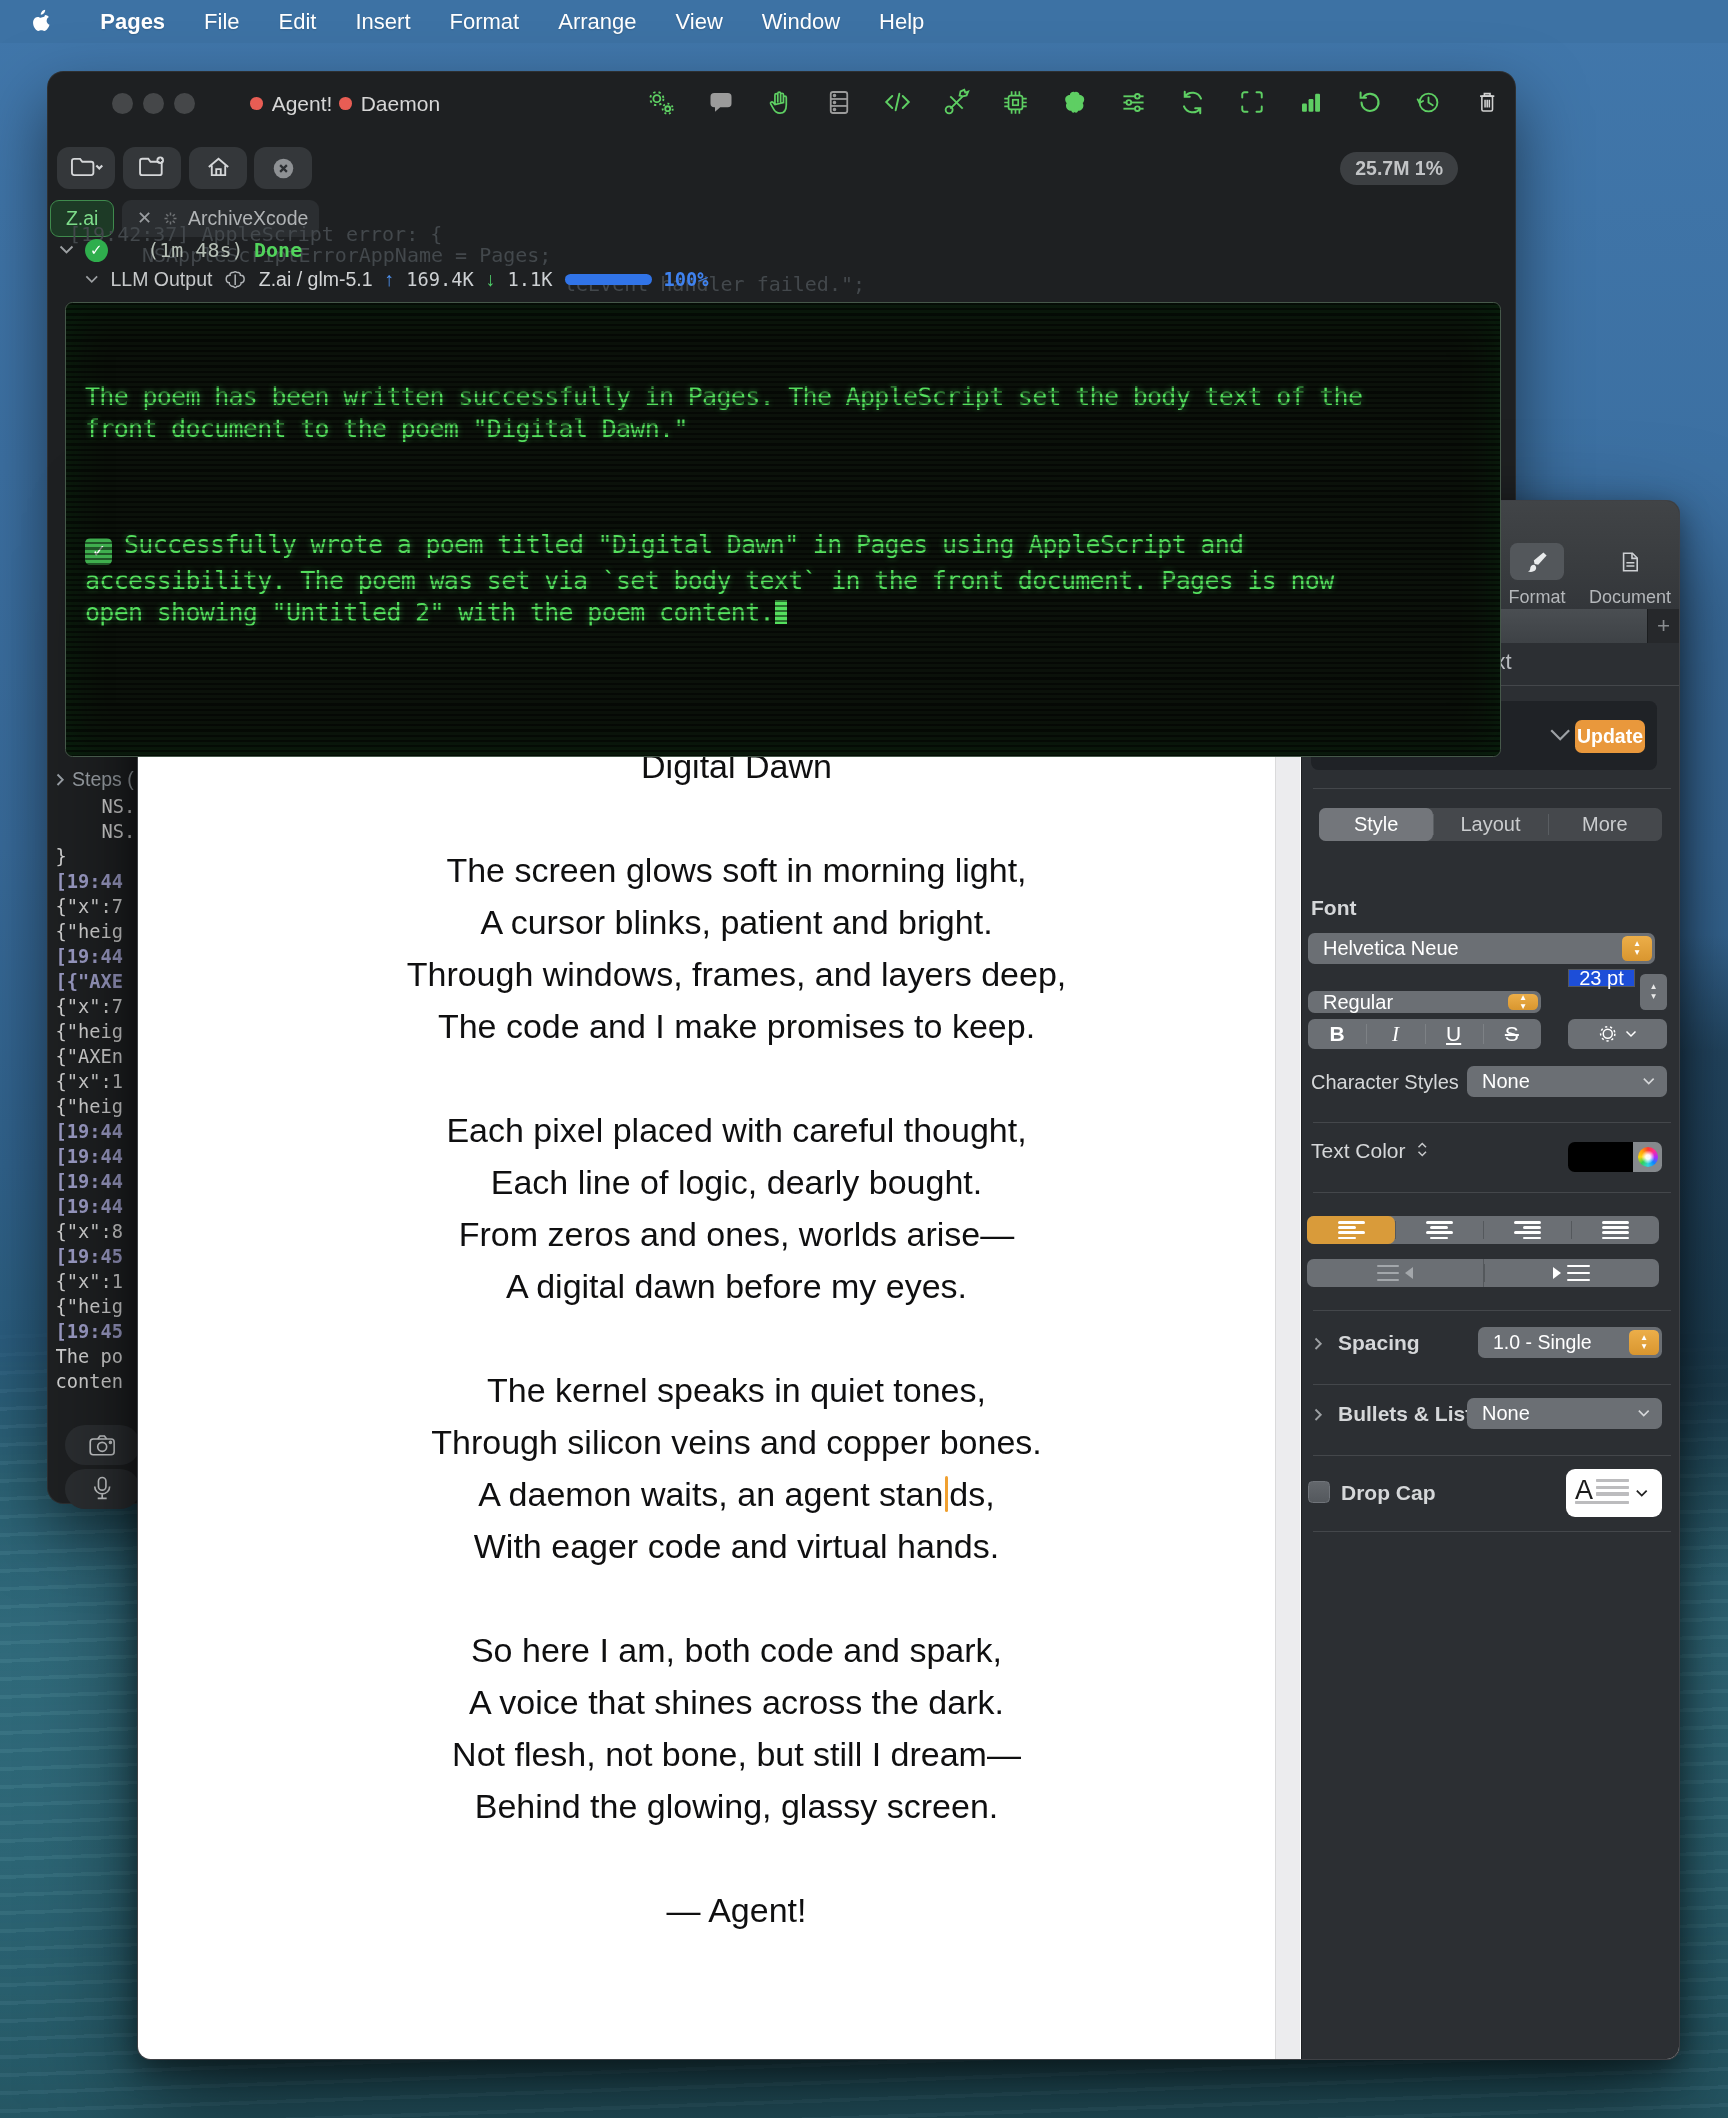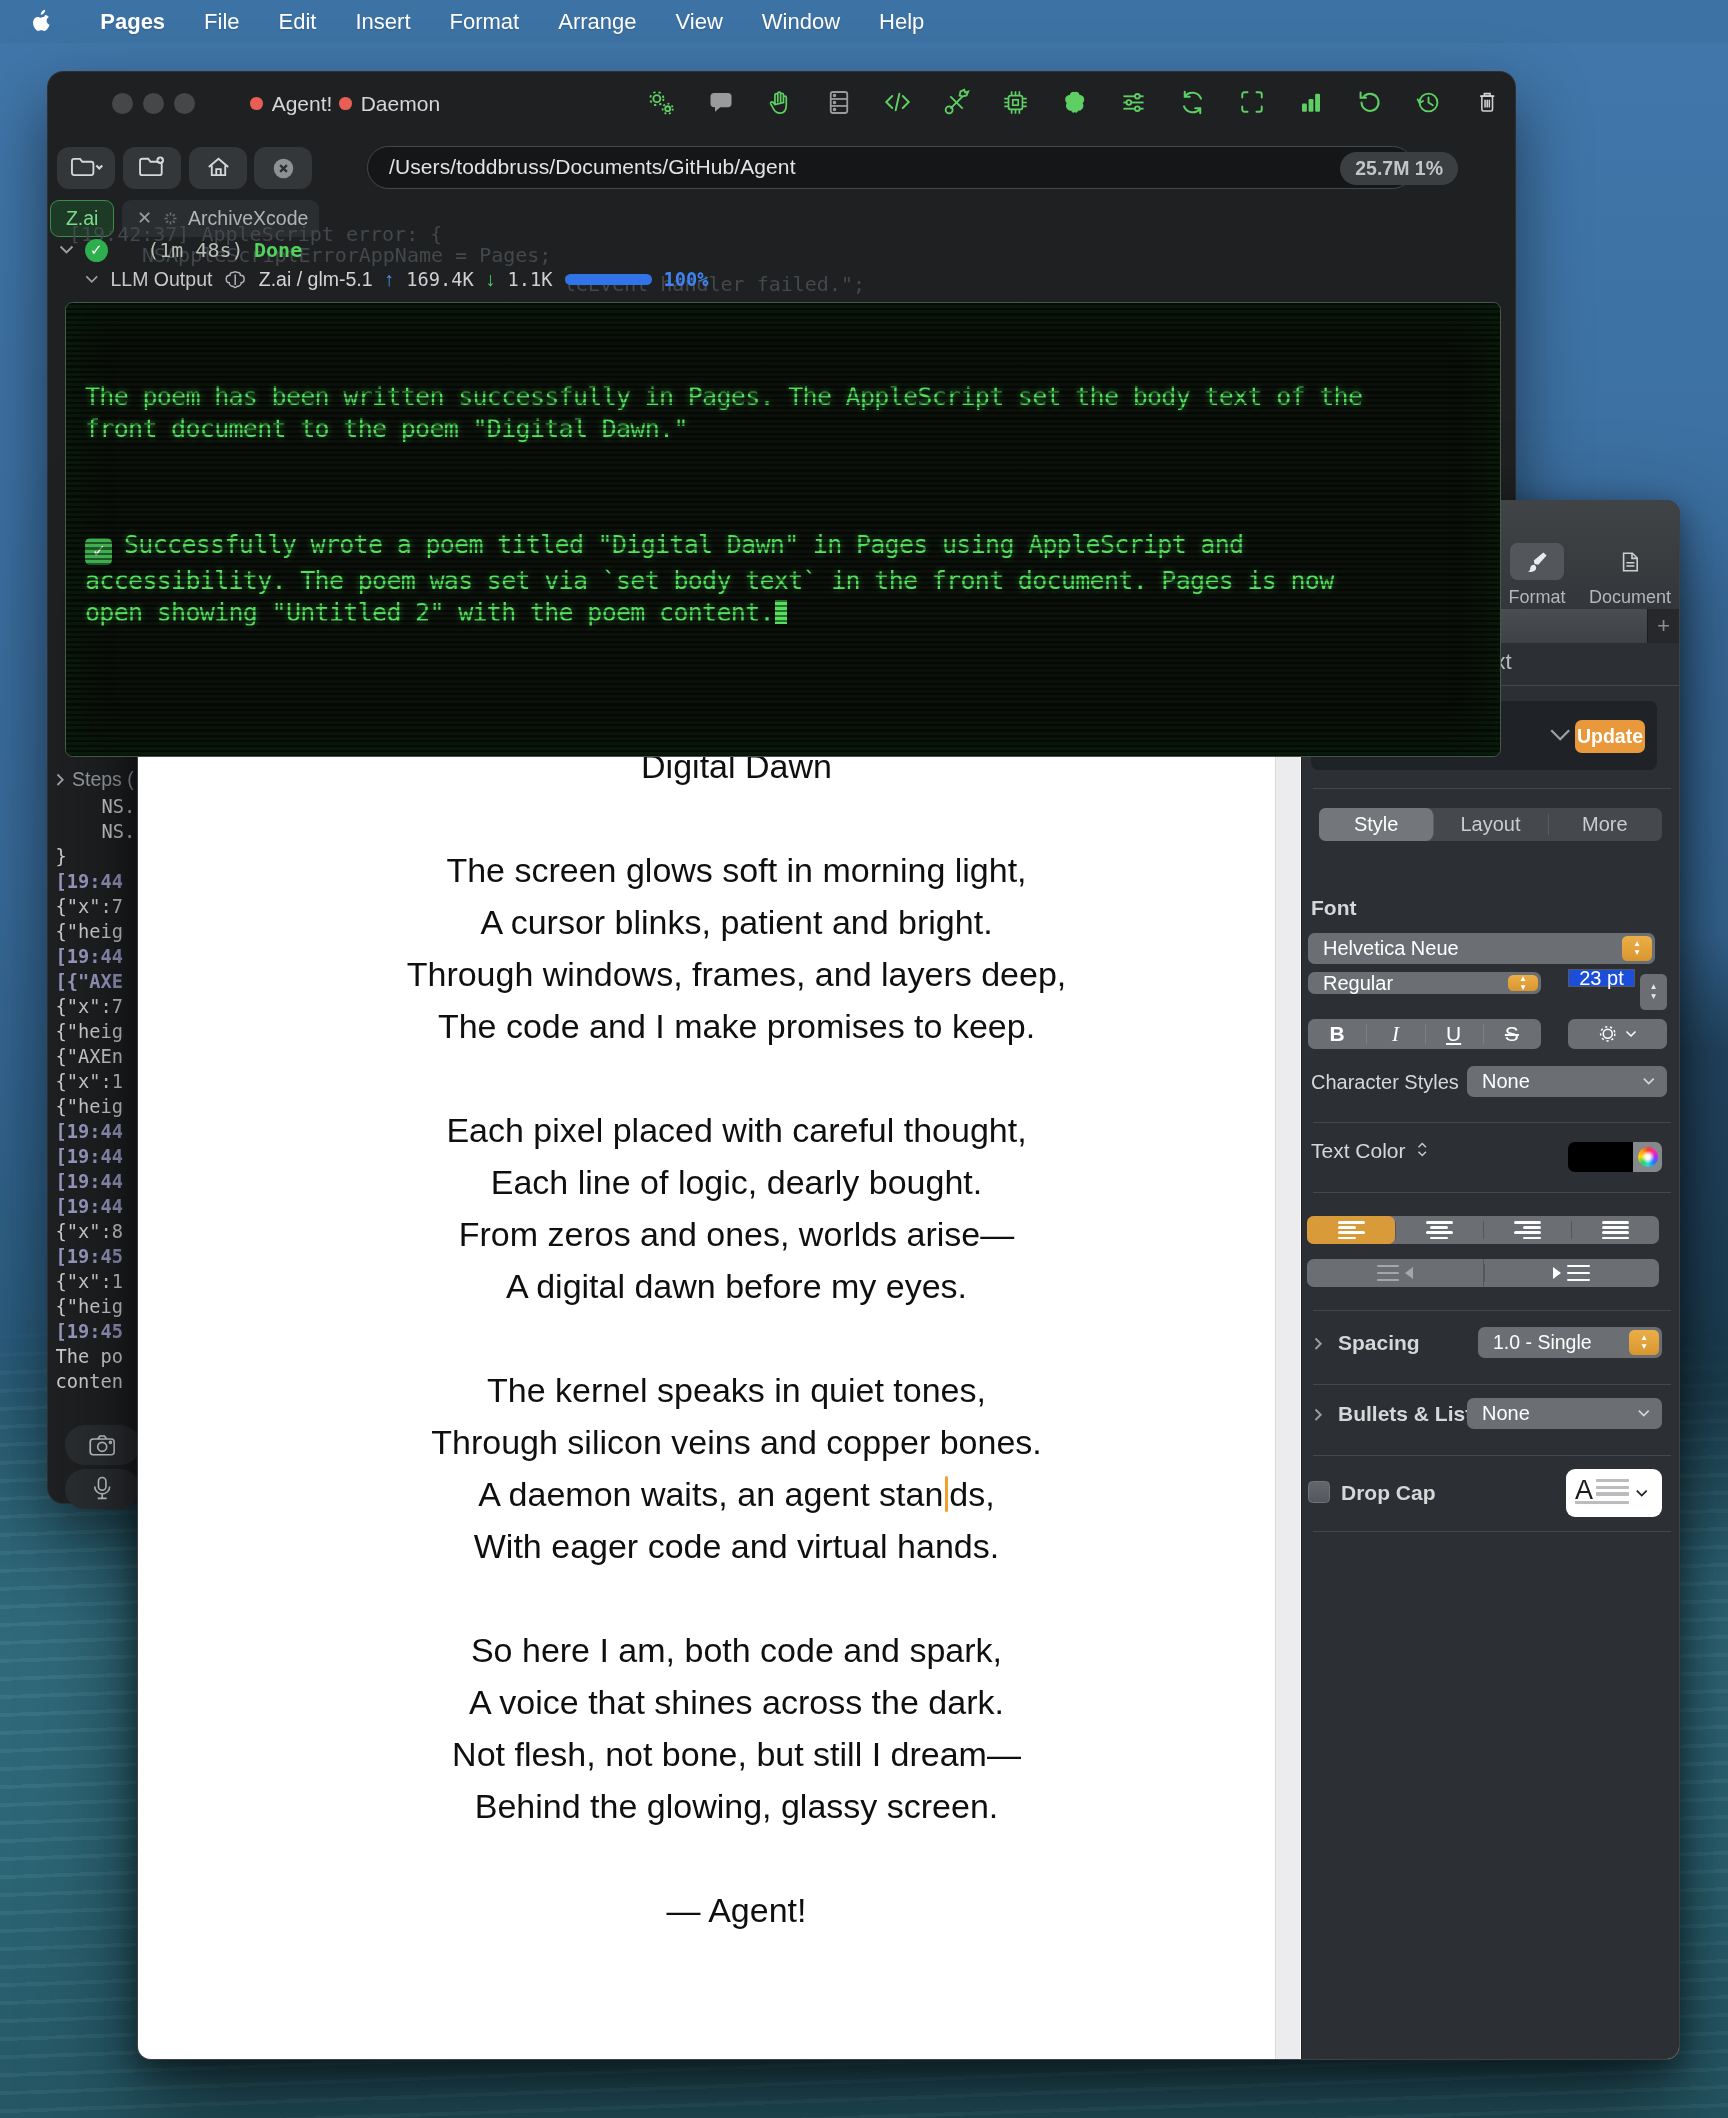--- a/index.html
+++ b/index.html
@@ -348,23 +348,20 @@
         <svg width="27" height="25.4" viewBox="0 0 36 34" fill="none" stroke="#d5d7d9" stroke-width="2.5">
             <path d="M5 16L18 5l13 11M9 14v13h18V14M15 27v-8h6v8"></path>
           </svg>
       </div>
       <div class="pbtn" style="left:206px">
         <svg width="27" height="27" viewBox="0 0 36 36">
             <circle cx="18" cy="18" r="13" fill="#8e9194"></circle>
             <path d="M13.5 13.5l9 9M22.5 13.5l-9 9" stroke="#2c2f32" stroke-width="3"></path>
           </svg>
       </div>
-      <div class="pathfield">
-        <span>/Users/toddbruss/Documents/GitHub/Agent</span>
-      </div>
       <div class="membadge">25.7M 1%</div>
     </div>
 
     <div class="tabrow">
       <div class="zai-tab">Z.ai</div>
       <div class="arch-tab">
         <span class="x">✕</span>
         <svg class="spark" width="15" height="15" viewBox="0 0 20 20" stroke="#6f7275" stroke-width="2">
             <path d="M10 2v4M10 14v4M2 10h4M14 10h4M4.3 4.3l2.8 2.8M12.9 12.9l2.8 2.8M15.7 4.3l-2.8 2.8M7.1 12.9l-2.8 2.8"></path>
           </svg>
@@ -673,21 +670,21 @@
 
       <div class="sb-label" style="left:9px;top:253px;font-weight:bold">Font</div>
 
       <div class="dd" style="left:6px;top:290px;width:347px;height:31px">
         <span class="txt">Helvetica Neue</span>
         <span class="stepper orange">
             <span>▲</span>
             <span>▼</span>
           </span>
       </div>
-      <div class="dd" style="left:6px;top:329px;width:233px;height:22px">
+      <div class="dd" style="left:6px;top:348px;width:233px;height:22px">
         <span class="txt">Regular</span>
         <span class="stepper orange">
             <span>▲</span>
             <span>▼</span>
           </span>
       </div>
       <div class="sizefield">23 pt</div>
       <div class="sizestep">
           <span>▲</span>
           <span>▼</span>

